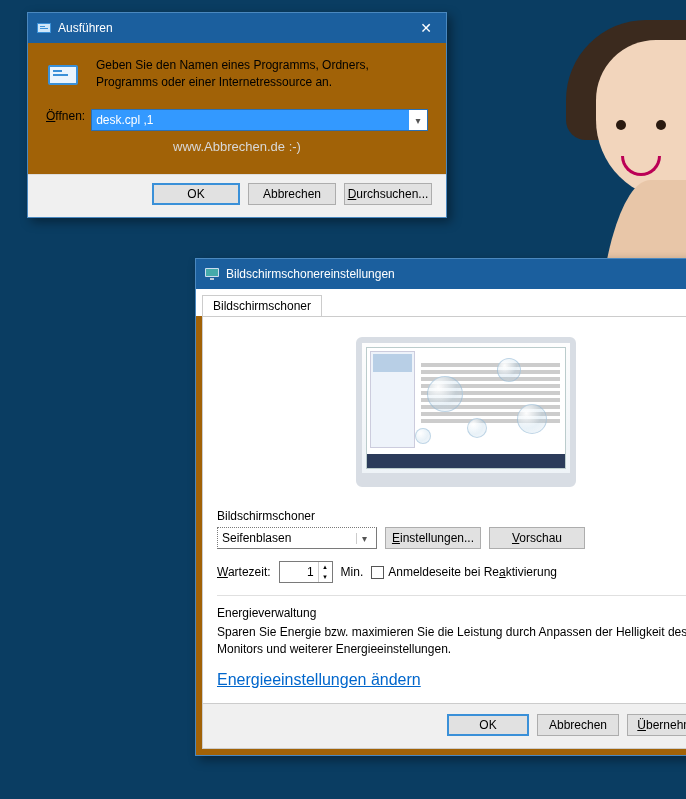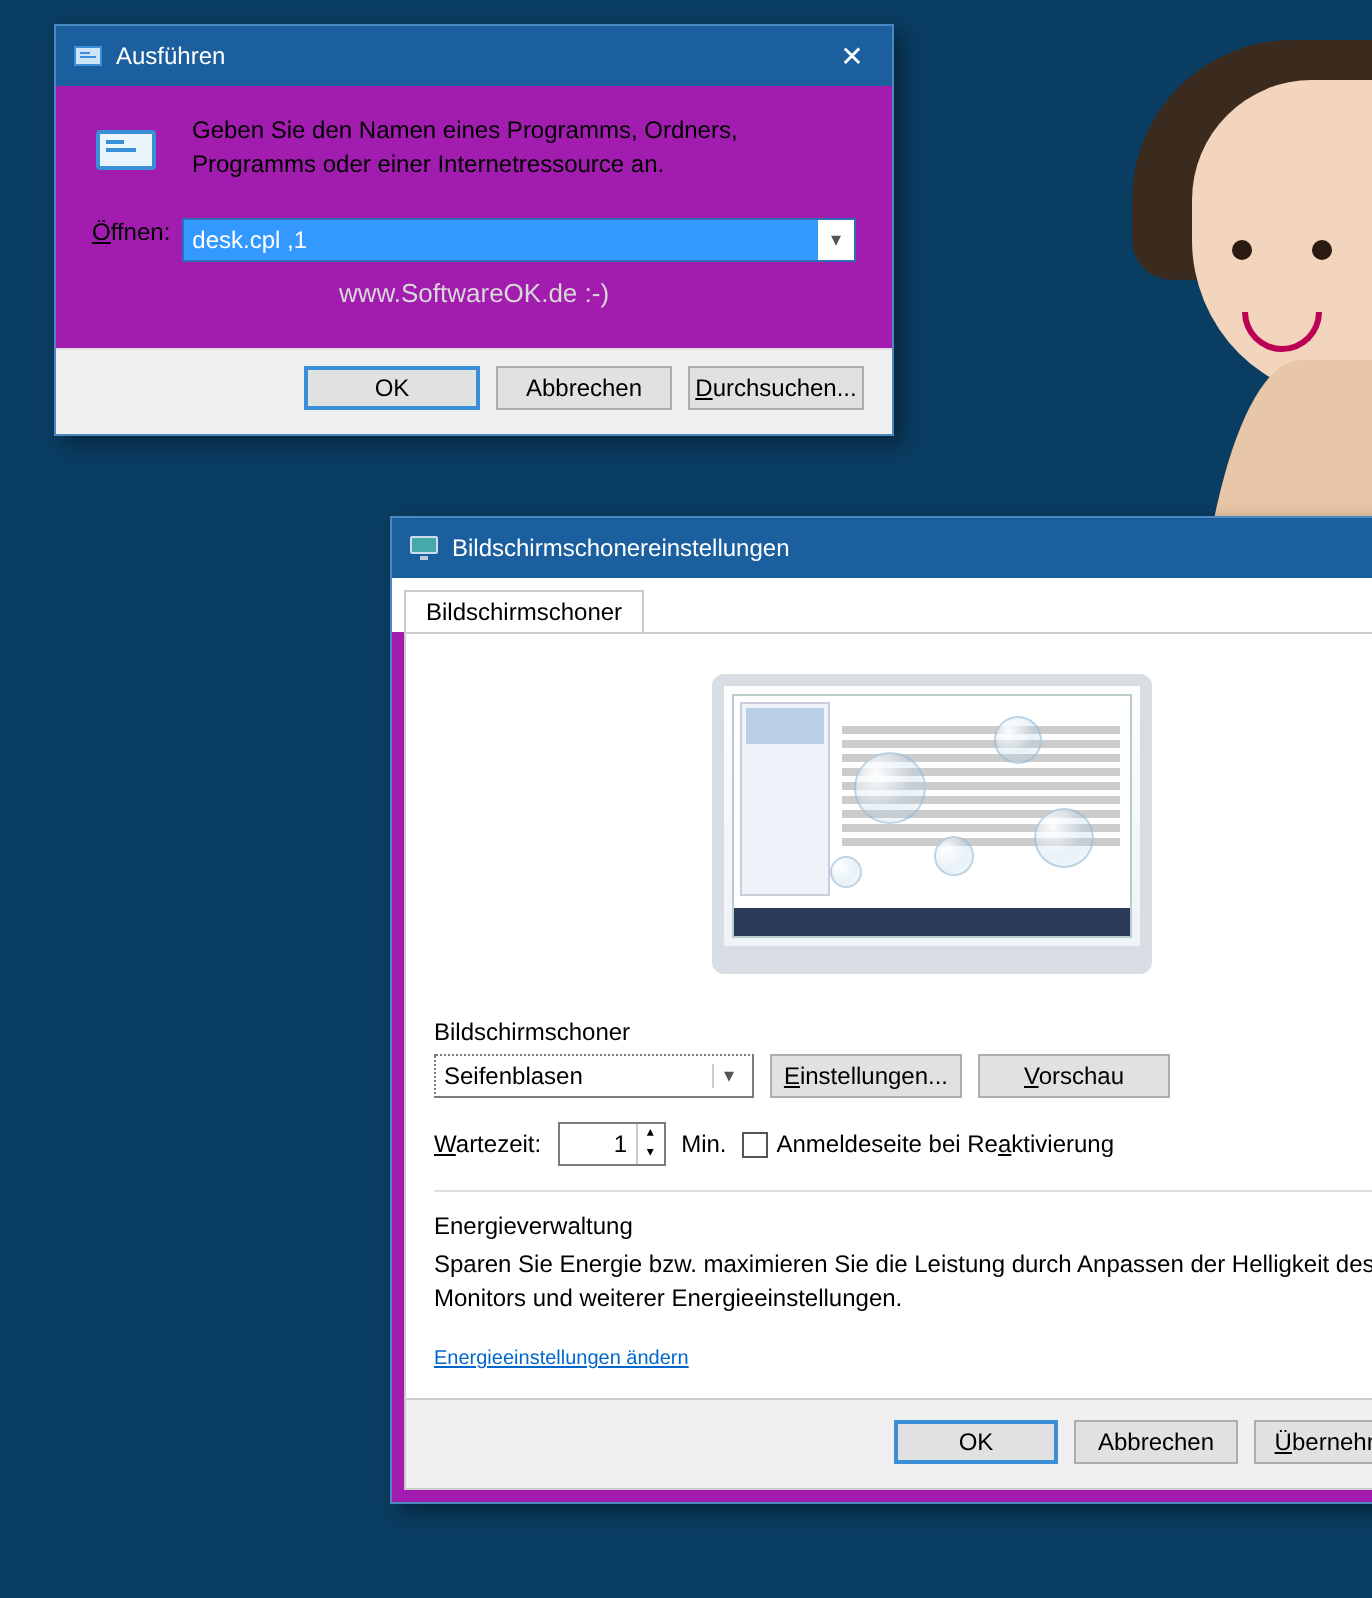--- a/index.html
+++ b/index.html
@@ -6,21 +6,21 @@
 body {
   width: 686px; height: 799px;
   background: #0a3d62;
   font-family: "Segoe UI", Tahoma, sans-serif;
   font-size: 12px;
   position: relative;
   overflow: hidden;
 }
 .dialog {
   position: absolute;
-  background: #a21caf;
+  background: #a16207;
   border: 1px solid #4a88bf;
   box-shadow: 4px 4px 10px rgba(0,0,0,0.4);
 }
 .titlebar {
   background: #1b5f9e;
   color: #fff;
   height: 30px;
   display: flex;
   align-items: center;
   padding: 0 8px;
@@ -154,21 +154,21 @@
 }
 .btn-sm { min-width: 96px; height: 22px; border: 1px solid #adadad; background:#e1e1e1; font-family:inherit; font-size:12px; }
 .spin { display:flex; border:1px solid #7a7a7a; height:22px; width:54px; align-items:center;}
 .spin-val { flex:1; text-align:right; padding:0 4px; }
 .spinbtns { display:flex; flex-direction:column; }
 .spinbtns span { width:14px; height:10px; border-left:1px solid #ccc; font-size:7px; text-align:center; line-height:10px;}
 .chk { display:flex; align-items:center; gap:4px; }
 .chk-box { width:13px; height:13px; border:1px solid #555; }
 .divider { border:none; border-top:1px solid #e0e0e0; margin: 8px 0 10px; }
 .energy-text { line-height:1.45; margin-bottom:12px;}
-.link { color:#0066cc; text-decoration: underline; font-size:10px; display:inline-block; }
+.link { color:#0066cc; text-decoration: underline; font-size:16px; display:inline-block; }
 .sss-btns {
   display:flex; justify-content:flex-end; gap:8px;
   padding: 10px 12px 12px; background:#f0f0f0; margin:0 6px 6px; border:1px solid #ccc; border-top:none;
 }
 .thumb {
   position:absolute; right: -30px; top: 60px;
   width: 200px; height: 640px;
 }
 .arm { position:absolute; right:0; top:120px; width:120px; height:400px; background:#e8c6a8; border-radius: 60px 0 0 60px / 220px 0 0 220px;}
 .hand { position:absolute; right:40px; top:320px; width:90px; height:90px; background:#e9c8ab; border-radius:50%;}
@@ -218,21 +218,21 @@
       </span>
       <div class="run-desc">Geben Sie den Namen eines Programms, Ordners, Programms oder einer Internetressource an.</div>
     </div>
     <div class="run-row">
       <span class="run-label"><u>Ö</u>ffnen:</span>
       <div class="run-combo">
         <span class="run-combo-text">desk.cpl ,1</span>
         <span class="run-combo-arrow">▾</span>
       </div>
     </div>
-    <div class="watermark">www.SoftwareOK.de :-)</div>
+    <div class="watermark">www.Abbrechen.de :-)</div>
   </div>
   <div class="btn-row">
     <button class="btn btn-default">OK</button>
     <button class="btn">Abbrechen</button>
     <button class="btn"><u>D</u>urchsuchen...</button>
   </div>
 </div>
 
 <div class="dialog" style="left:195px; top:258px; width:542px;">
   <div class="titlebar">

